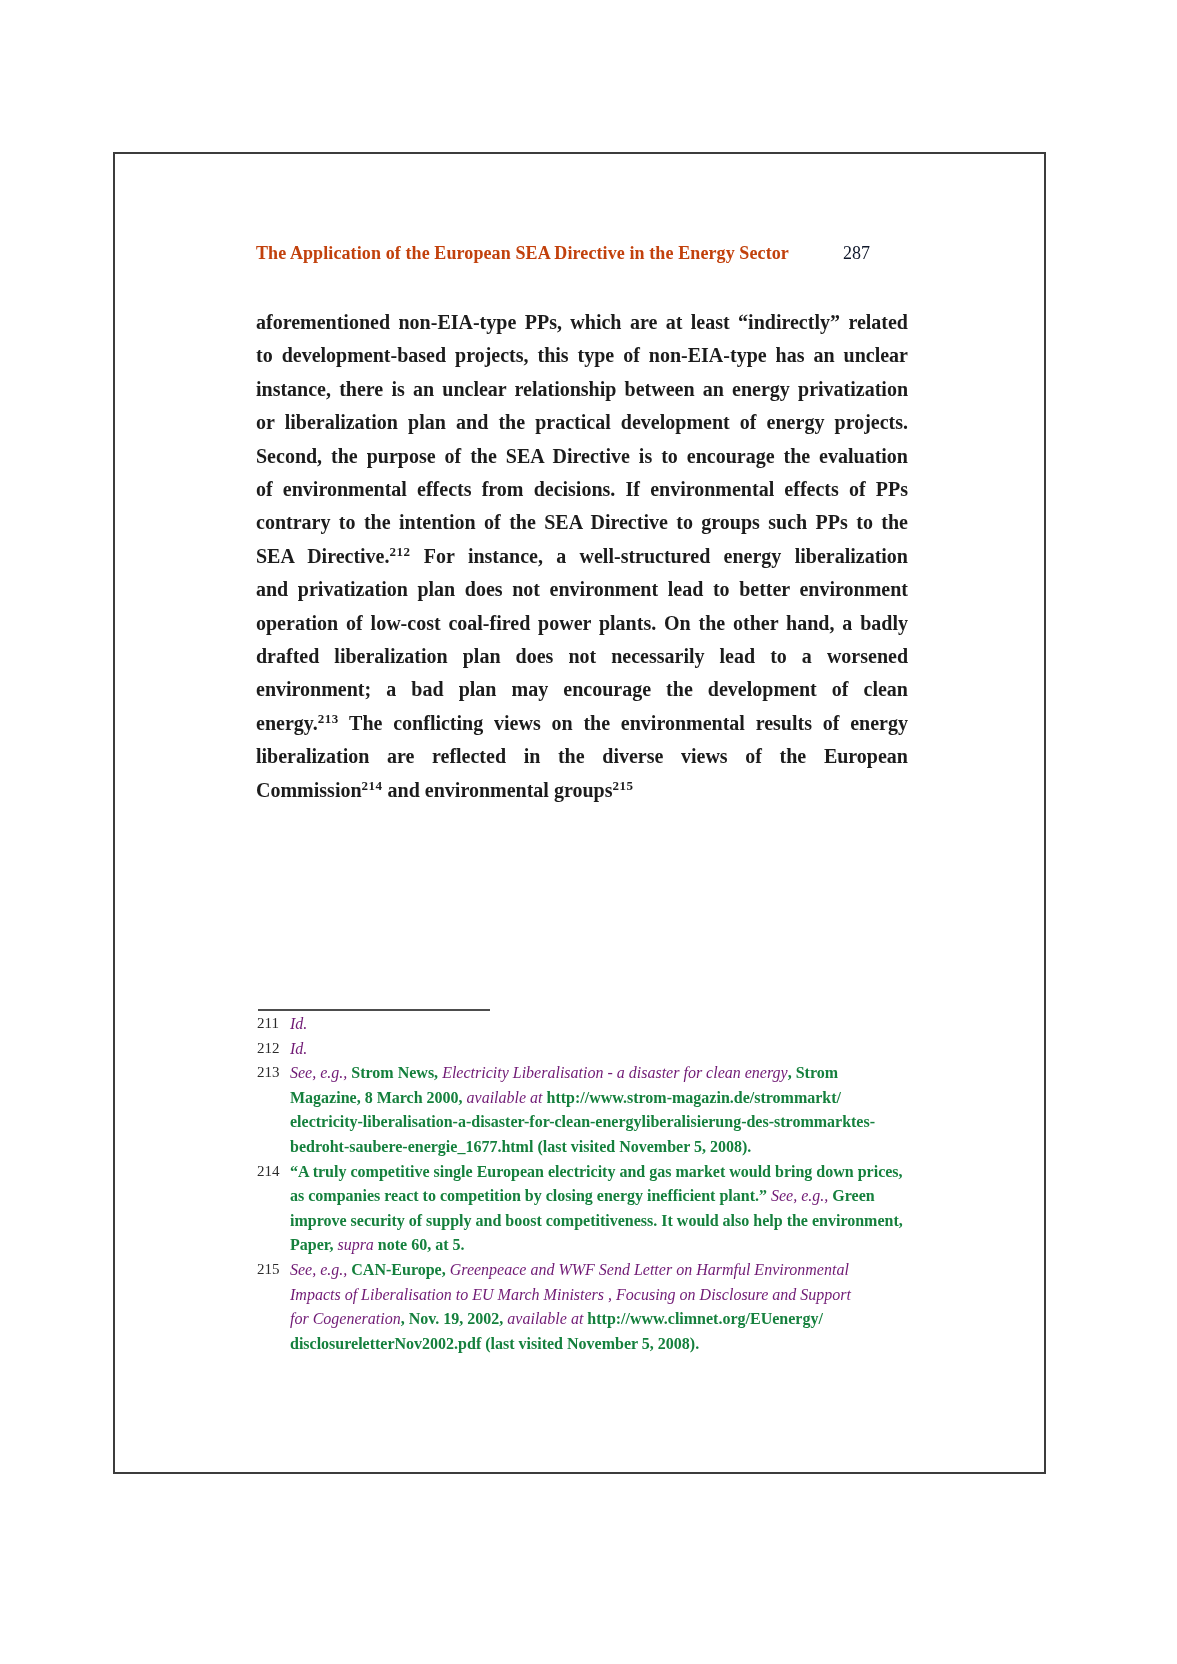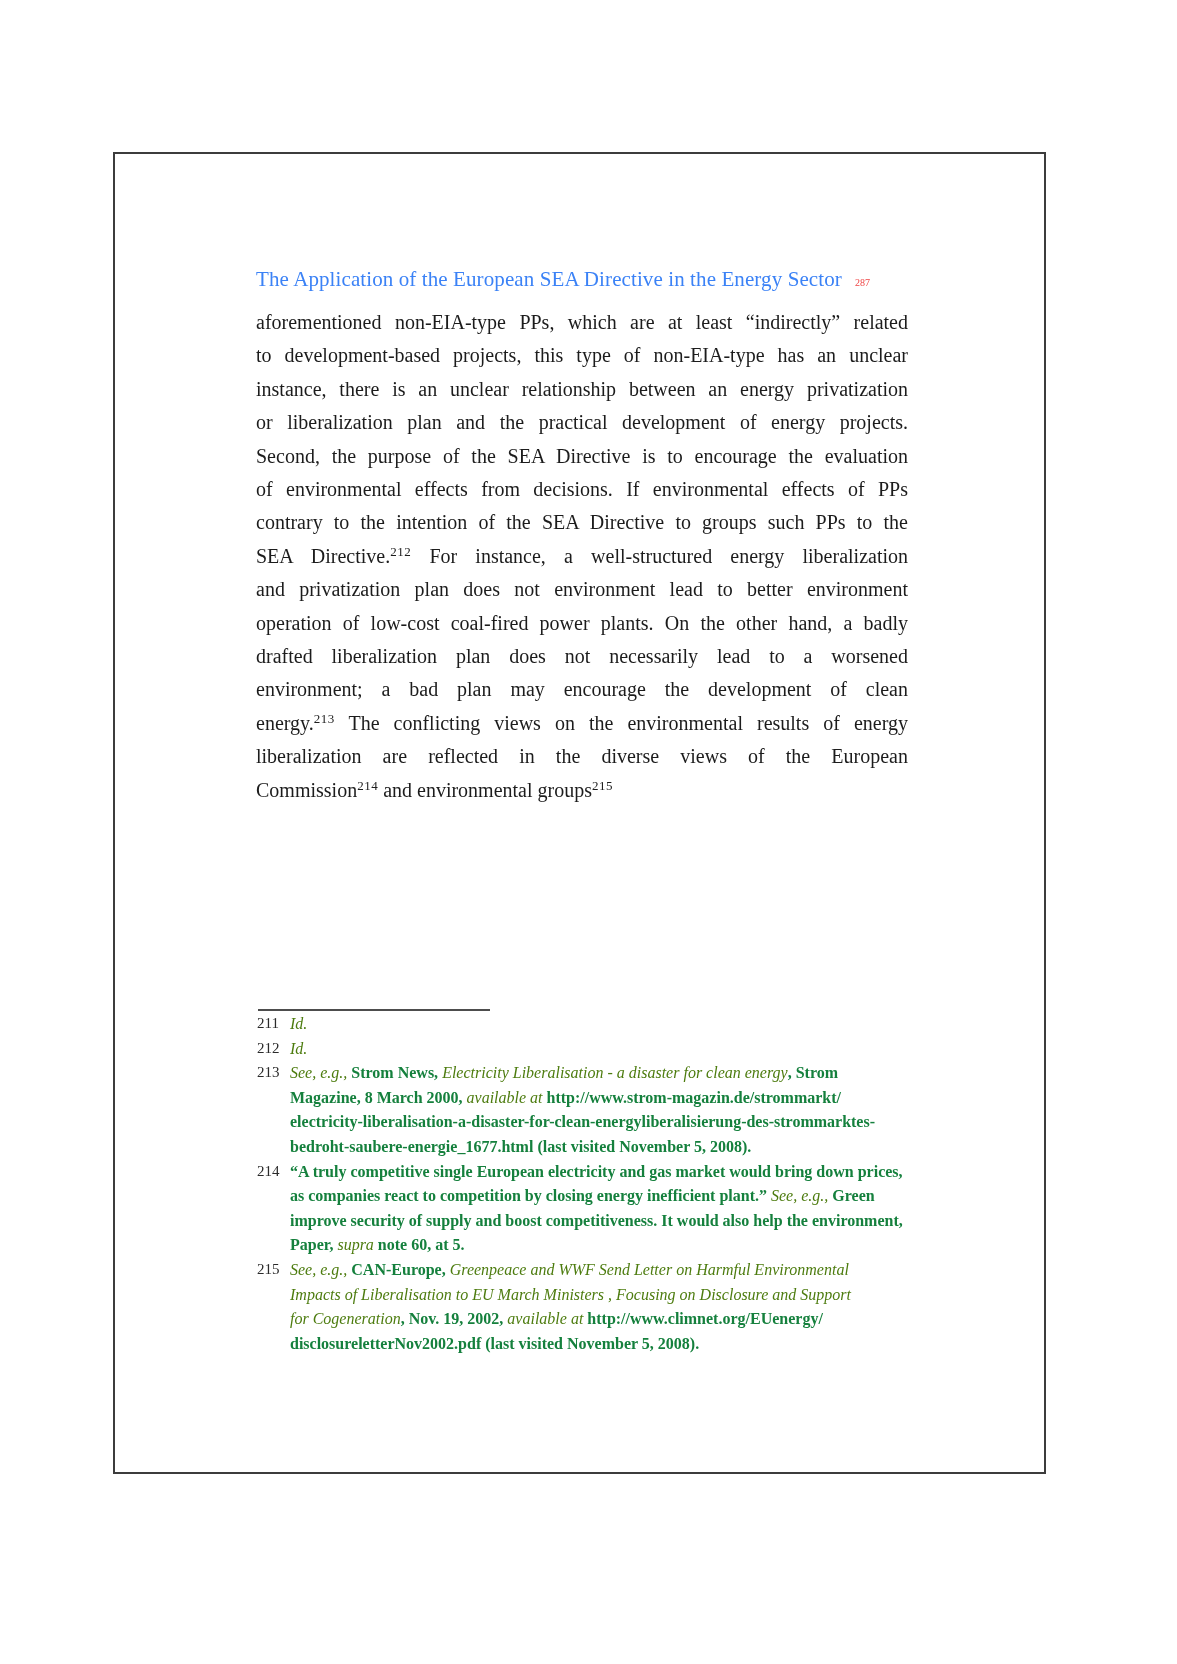--- a/index.html
+++ b/index.html
@@ -21,43 +21,43 @@
   }
   .header-row {
     position: absolute;
     left: 256px; top: 243px;
     width: 652px;
     display: flex;
     justify-content: space-between;
     align-items: baseline;
   }
   .doc-title {
-    font-weight: normal;
-    font-size: 21px;
+    font-weight: bold;
+    font-size: 18px;
     letter-spacing: 0.1px;
-    color: #3b82f6;
+    color: #c2410c;
     white-space: nowrap;
   }
   .page-num {
-    font-size: 10px;
-    color: #ef4444;
+    font-size: 18px;
+    color: #0f172a;
     margin-right: 38px;
-    margin-top: 34px;
   }
   .body-paragraph {
     position: absolute;
     left: 256px; top: 306px;
     width: 652px;
     font-size: 20px;
     line-height: 33.4px;
     color: #1c1c1c;
   }
   .bline {
     text-align: justify;
     text-align-last: justify;
+    font-weight: bold;
   }
   .bline.last {
     text-align-last: left;
   }
   .bline sup {
     font-size: 13px;
     line-height: 0;
     vertical-align: 7px;
     letter-spacing: 0.5px;
   }
@@ -79,21 +79,21 @@
     position: relative;
     padding-left: 33px;
   }
   .fn-num {
     position: absolute;
     left: 0; top: -1px;
     font-size: 15px;
     color: #2a2a2a;
   }
   .fn-line { white-space: nowrap; }
-  .fn-line .i { font-style: italic; font-weight: normal; color: #4d7c0f; }
+  .fn-line .i { font-style: italic; font-weight: normal; color: #701a75; }
   .fn-line .b { font-weight: bold; color: #15803d; }
 </style>
 </head>
 <body>
 
 <div class="page-border"></div>
 
 <div class="header-row">
   <span class="doc-title">The Application of the European SEA Directive in the Energy Sector</span>
   <span class="page-num">287</span>

